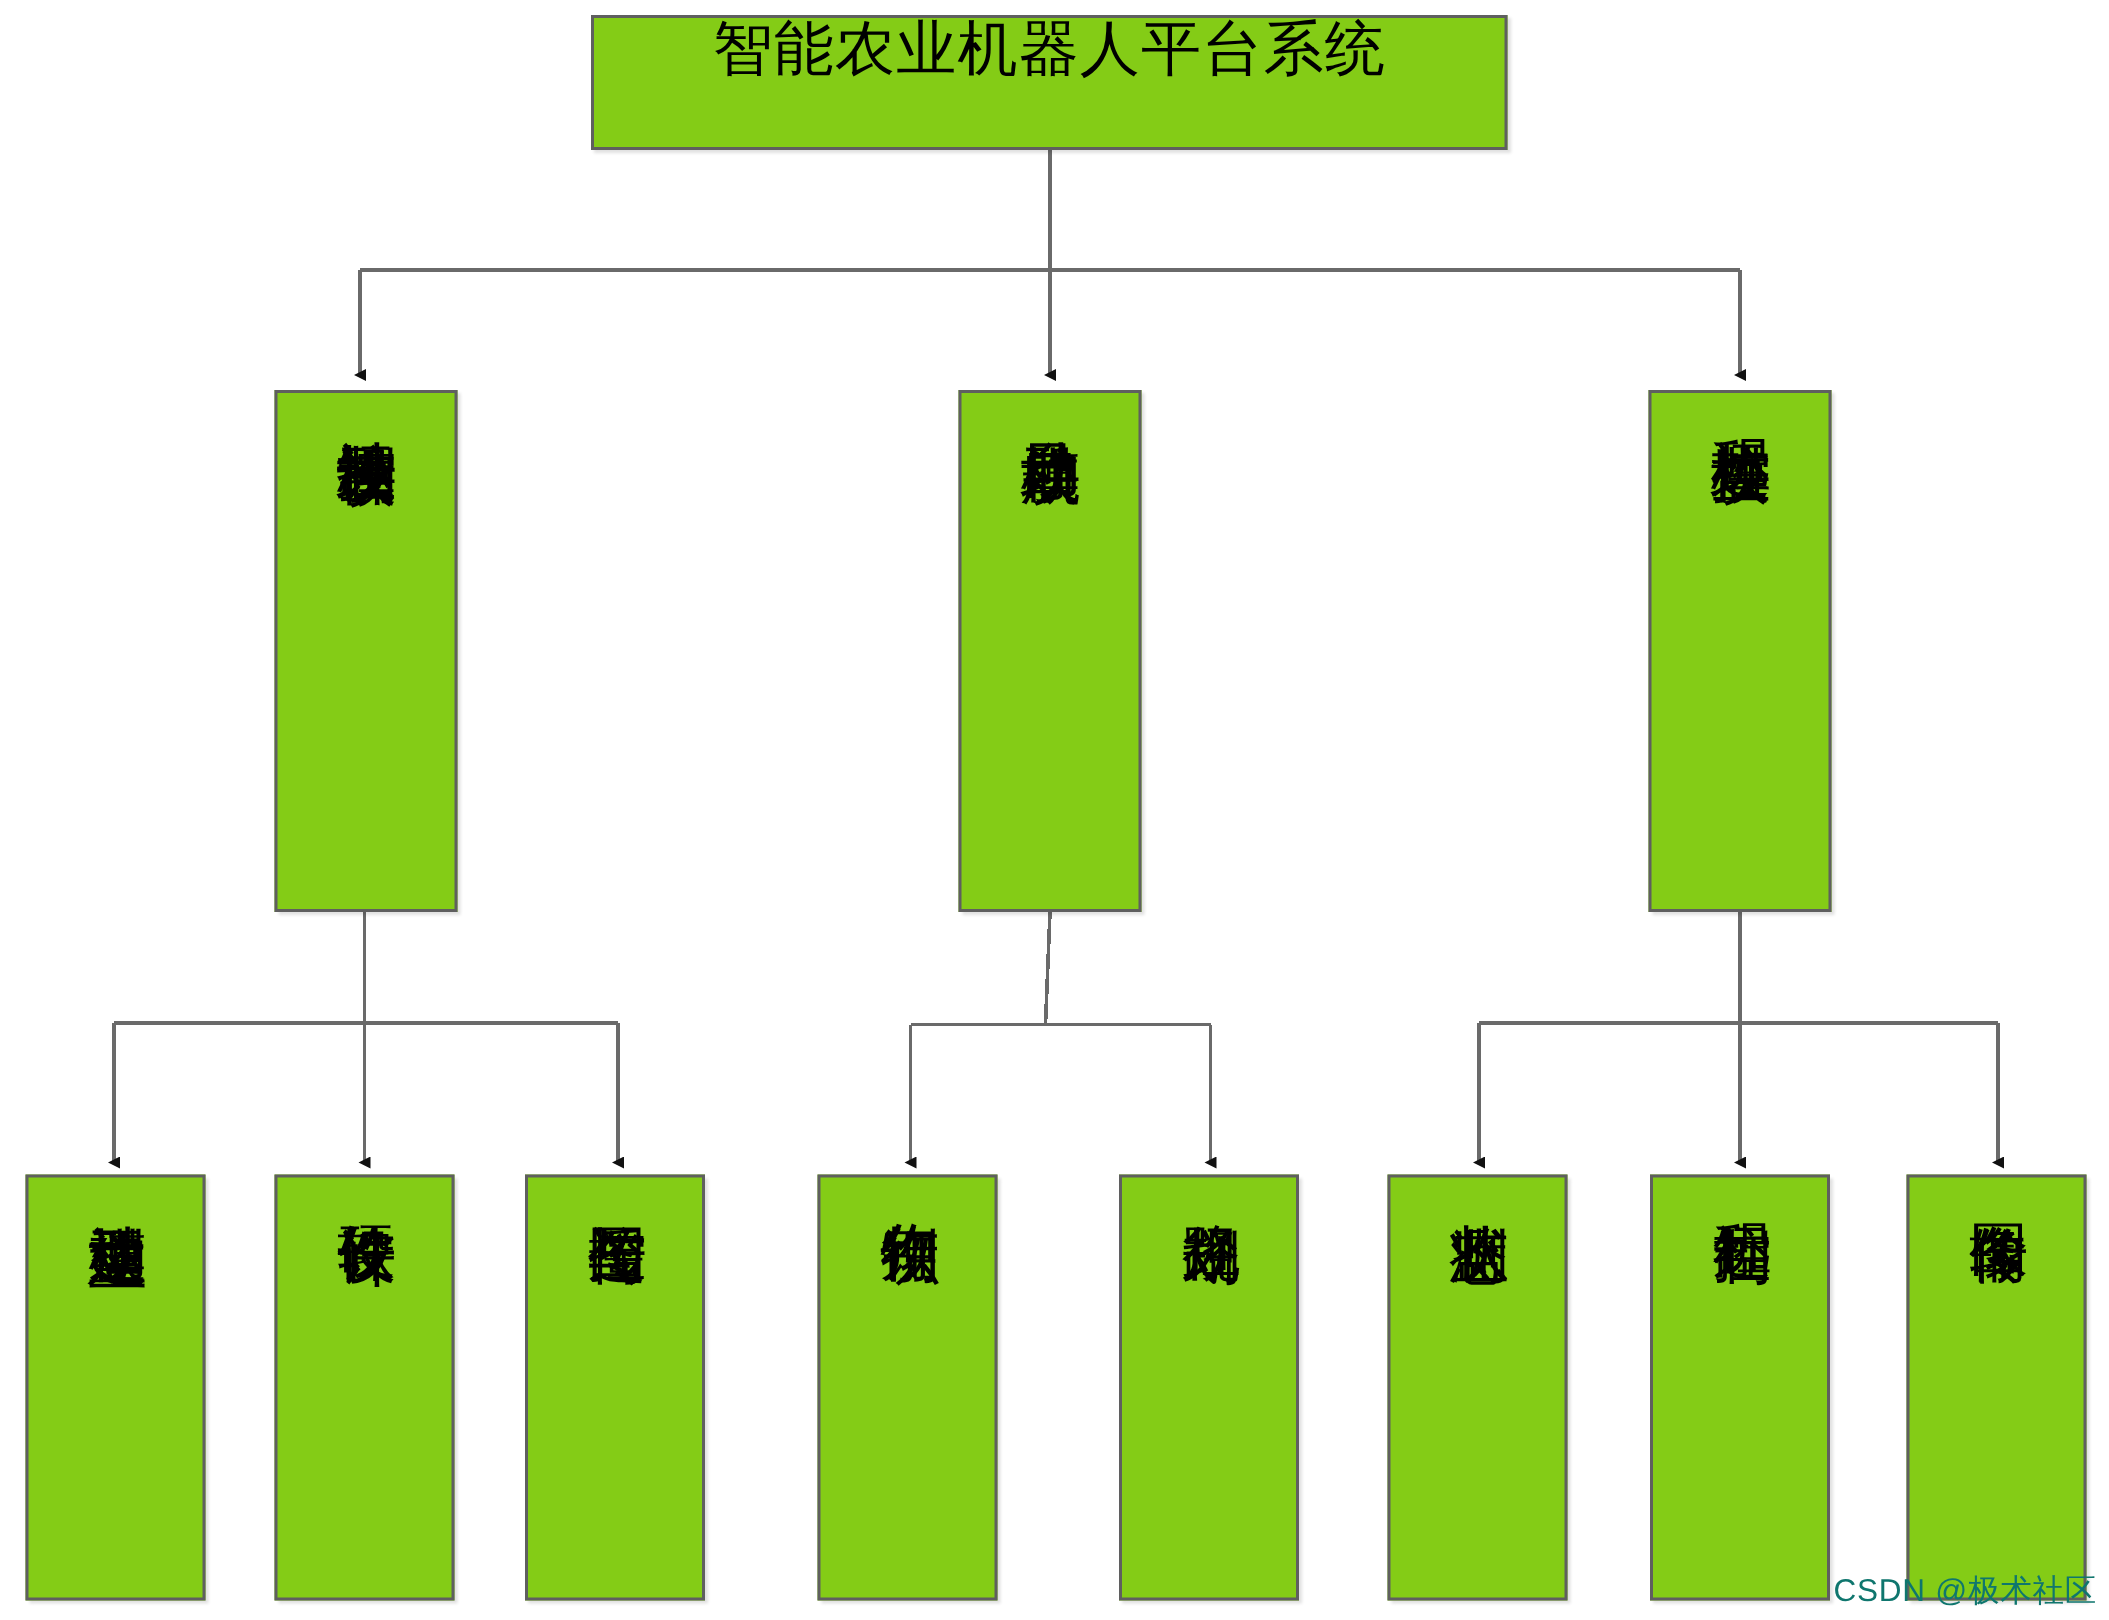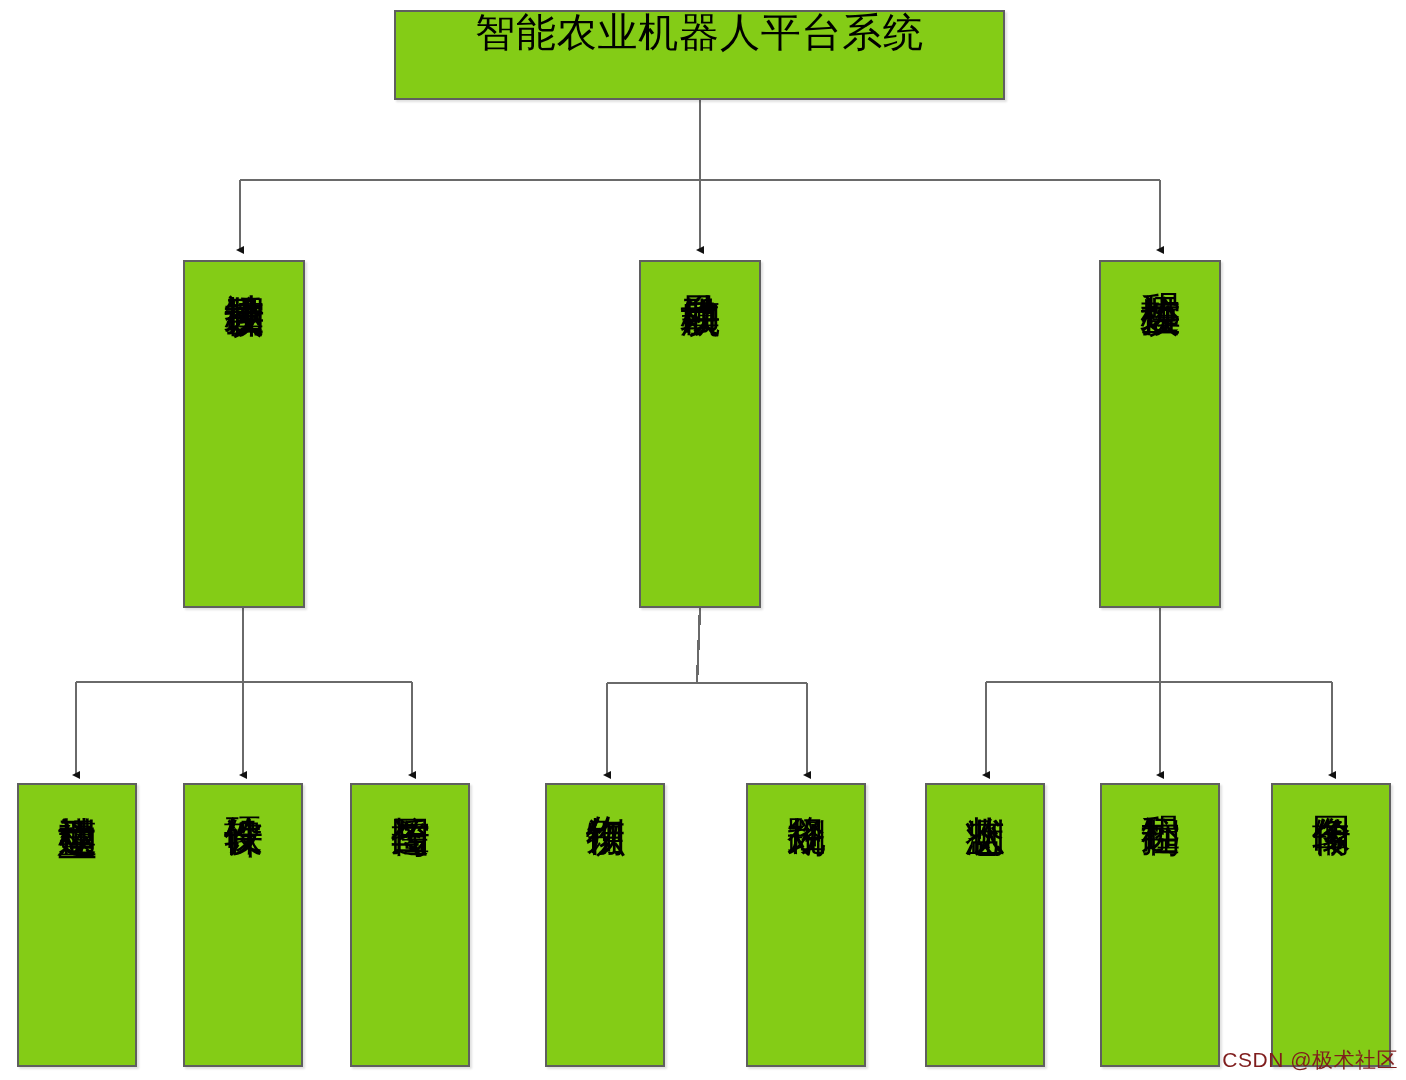--- a/index.html
+++ b/index.html
@@ -83,21 +83,21 @@
   .lv3-5 { left: 746px; }
   .lv3-6 { left: 925px; }
   .lv3-7 { left: 1100px; }
   .lv3-8 { left: 1271px; }
 
   .watermark {
     position: absolute;
     right: 8px;
     bottom: 6px;
     font-size: 21px;
-    color: #7f1d1d;
+    color: #0f766e;
     font-family: "Liberation Sans", sans-serif;
     letter-spacing: 0.5px;
     white-space: nowrap;
   }
 </style>
 </head>
 <body>
 
 <div id="diagram-root">
 

